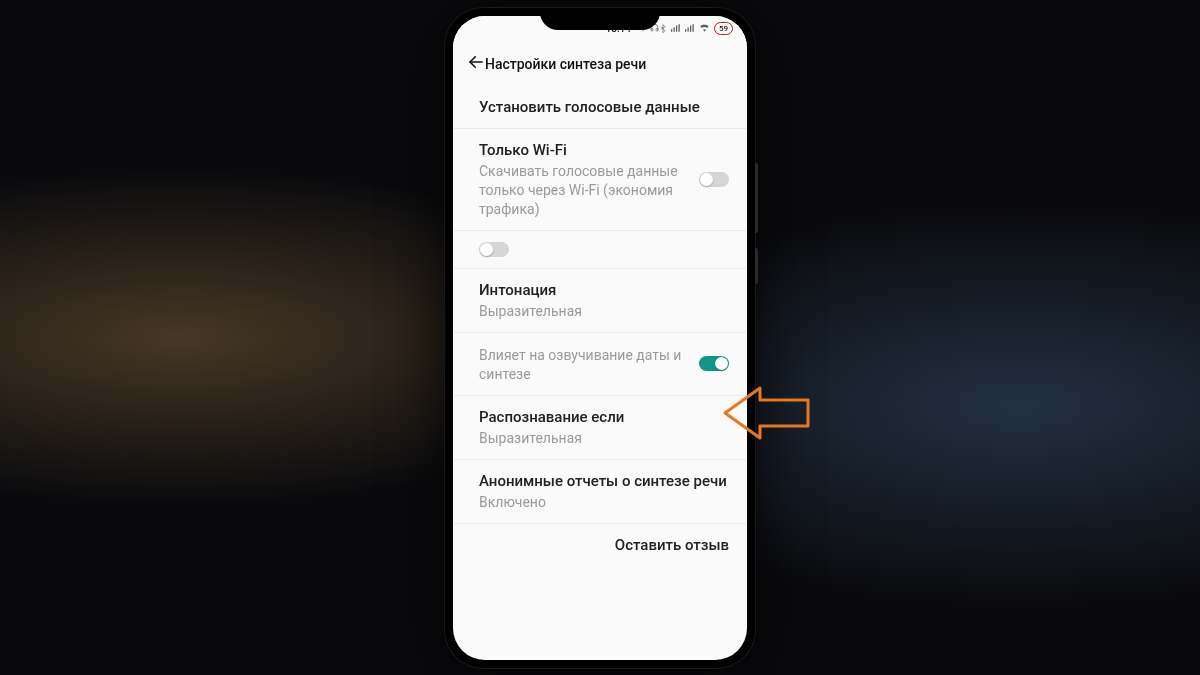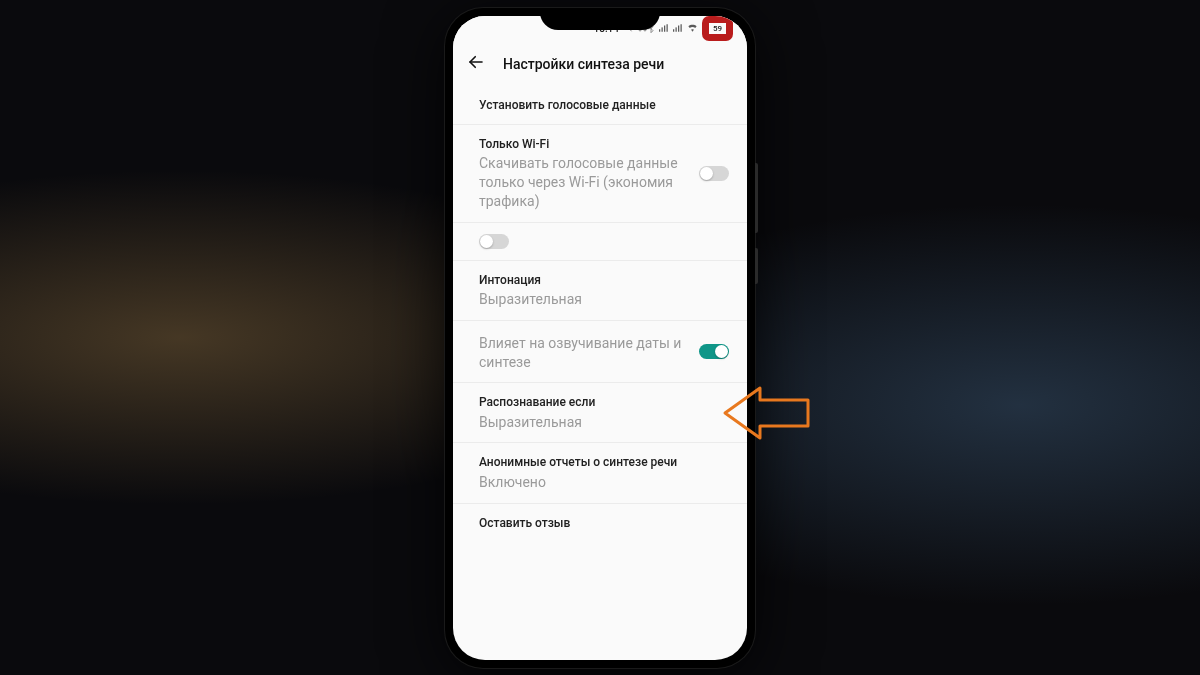--- a/index.html
+++ b/index.html
@@ -73,32 +73,31 @@
       font-weight: 500;
       color: #1a1a1a;
       background: #fafafa;
     }
     .status-left { display: flex; align-items: center; gap: 5px; }
     .status-right { display: flex; align-items: center; gap: 4px; }
     .status-icon { font-size: 9px; opacity: 0.8; }
     .battery-pill {
       display: inline-flex;
       align-items: center;
-      border: 7px solid #b91c1c;
+      border: 1px solid #b91c1c;
       border-radius: 7px;
       padding: 0 4px;
       font-size: 8px;
       line-height: 11px;
     }
     .header {
       height: 44px;
       display: flex;
       align-items: center;
       padding: 0 14px;
-      gap: 18px;
       background: #fafafa;
     }
     .back-arrow {
       font-size: 18px;
       color: #111;
       cursor: pointer;
       line-height: 1;
     }
     .header-title {
       font-size: 14px;
@@ -111,24 +110,24 @@
     .setting-item {
       padding: 11px 18px 11px 26px;
       border-bottom: 1px solid rgba(0,0,0,0.06);
       display: flex;
       justify-content: space-between;
       align-items: center;
       gap: 10px;
       cursor: pointer;
       background: #fafafa;
     }
-    .setting-item:last-child { border-bottom: none; }
+    .setting-item:last-child { border-bottom: none; text-align: right; }
     .setting-text { flex: 1; min-width: 0; }
     .setting-title {
-      font-size: 12px;
+      font-size: 15px;
       font-weight: 500;
       color: #212121;
       line-height: 1.35;
     }
     .setting-subtitle {
       font-size: 14px;
       color: #9a9a9a;
       line-height: 1.35;
       margin-top: 2px;
     }

